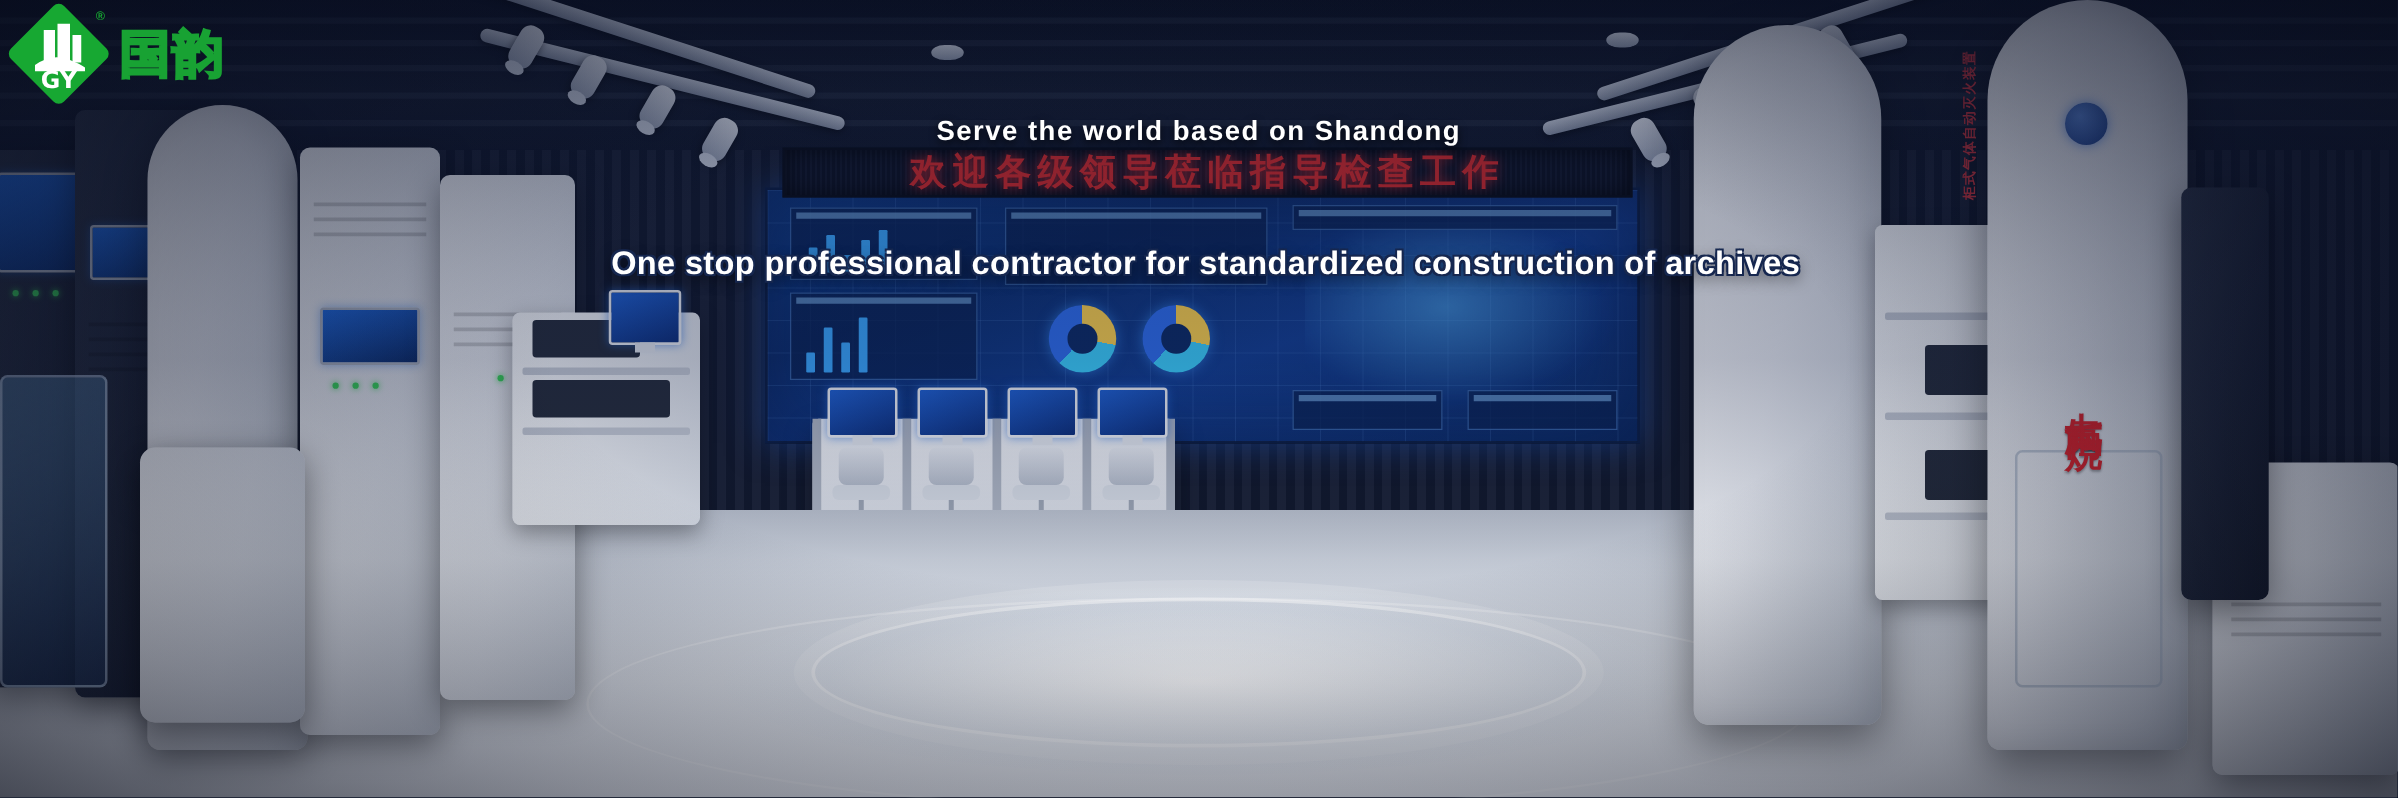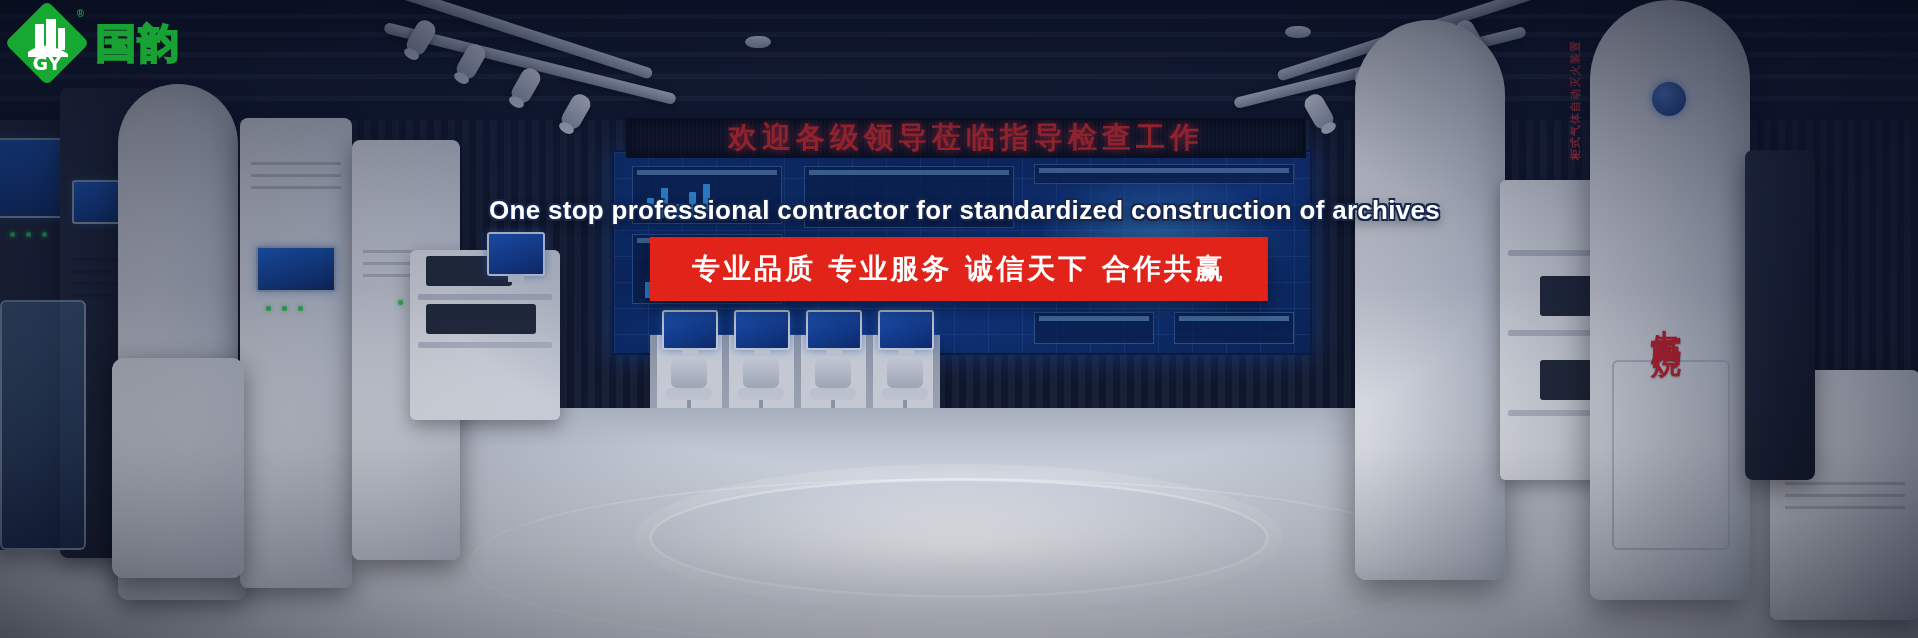--- a/index.html
+++ b/index.html
@@ -457,17 +457,17 @@
           <rect x="50" y="24" width="7" height="22"></rect>
           <path d="M20 48 Q34 38 48 44 Q56 47 60 50 L60 53 L20 53 Z"></path>
         </g>
         <text x="39" y="66" text-anchor="middle" font-family="DejaVu Sans, sans-serif" font-size="19" font-weight="700" fill="#ffffff">GY</text>
       </svg>
       <span class="reg">®</span>
     </div>
     <span class="logo-cn">国韵</span>
   </div>
 
+  <div class="headline-en">Serve the world based on Shandong</div>
 
   <div class="sub-en">One stop professional contractor for standardized construction of archives</div>
 
-  <div class="cta">专业品质  专业服务  诚信天下  合作共赢</div>
 </div>
 
 </body></html>

